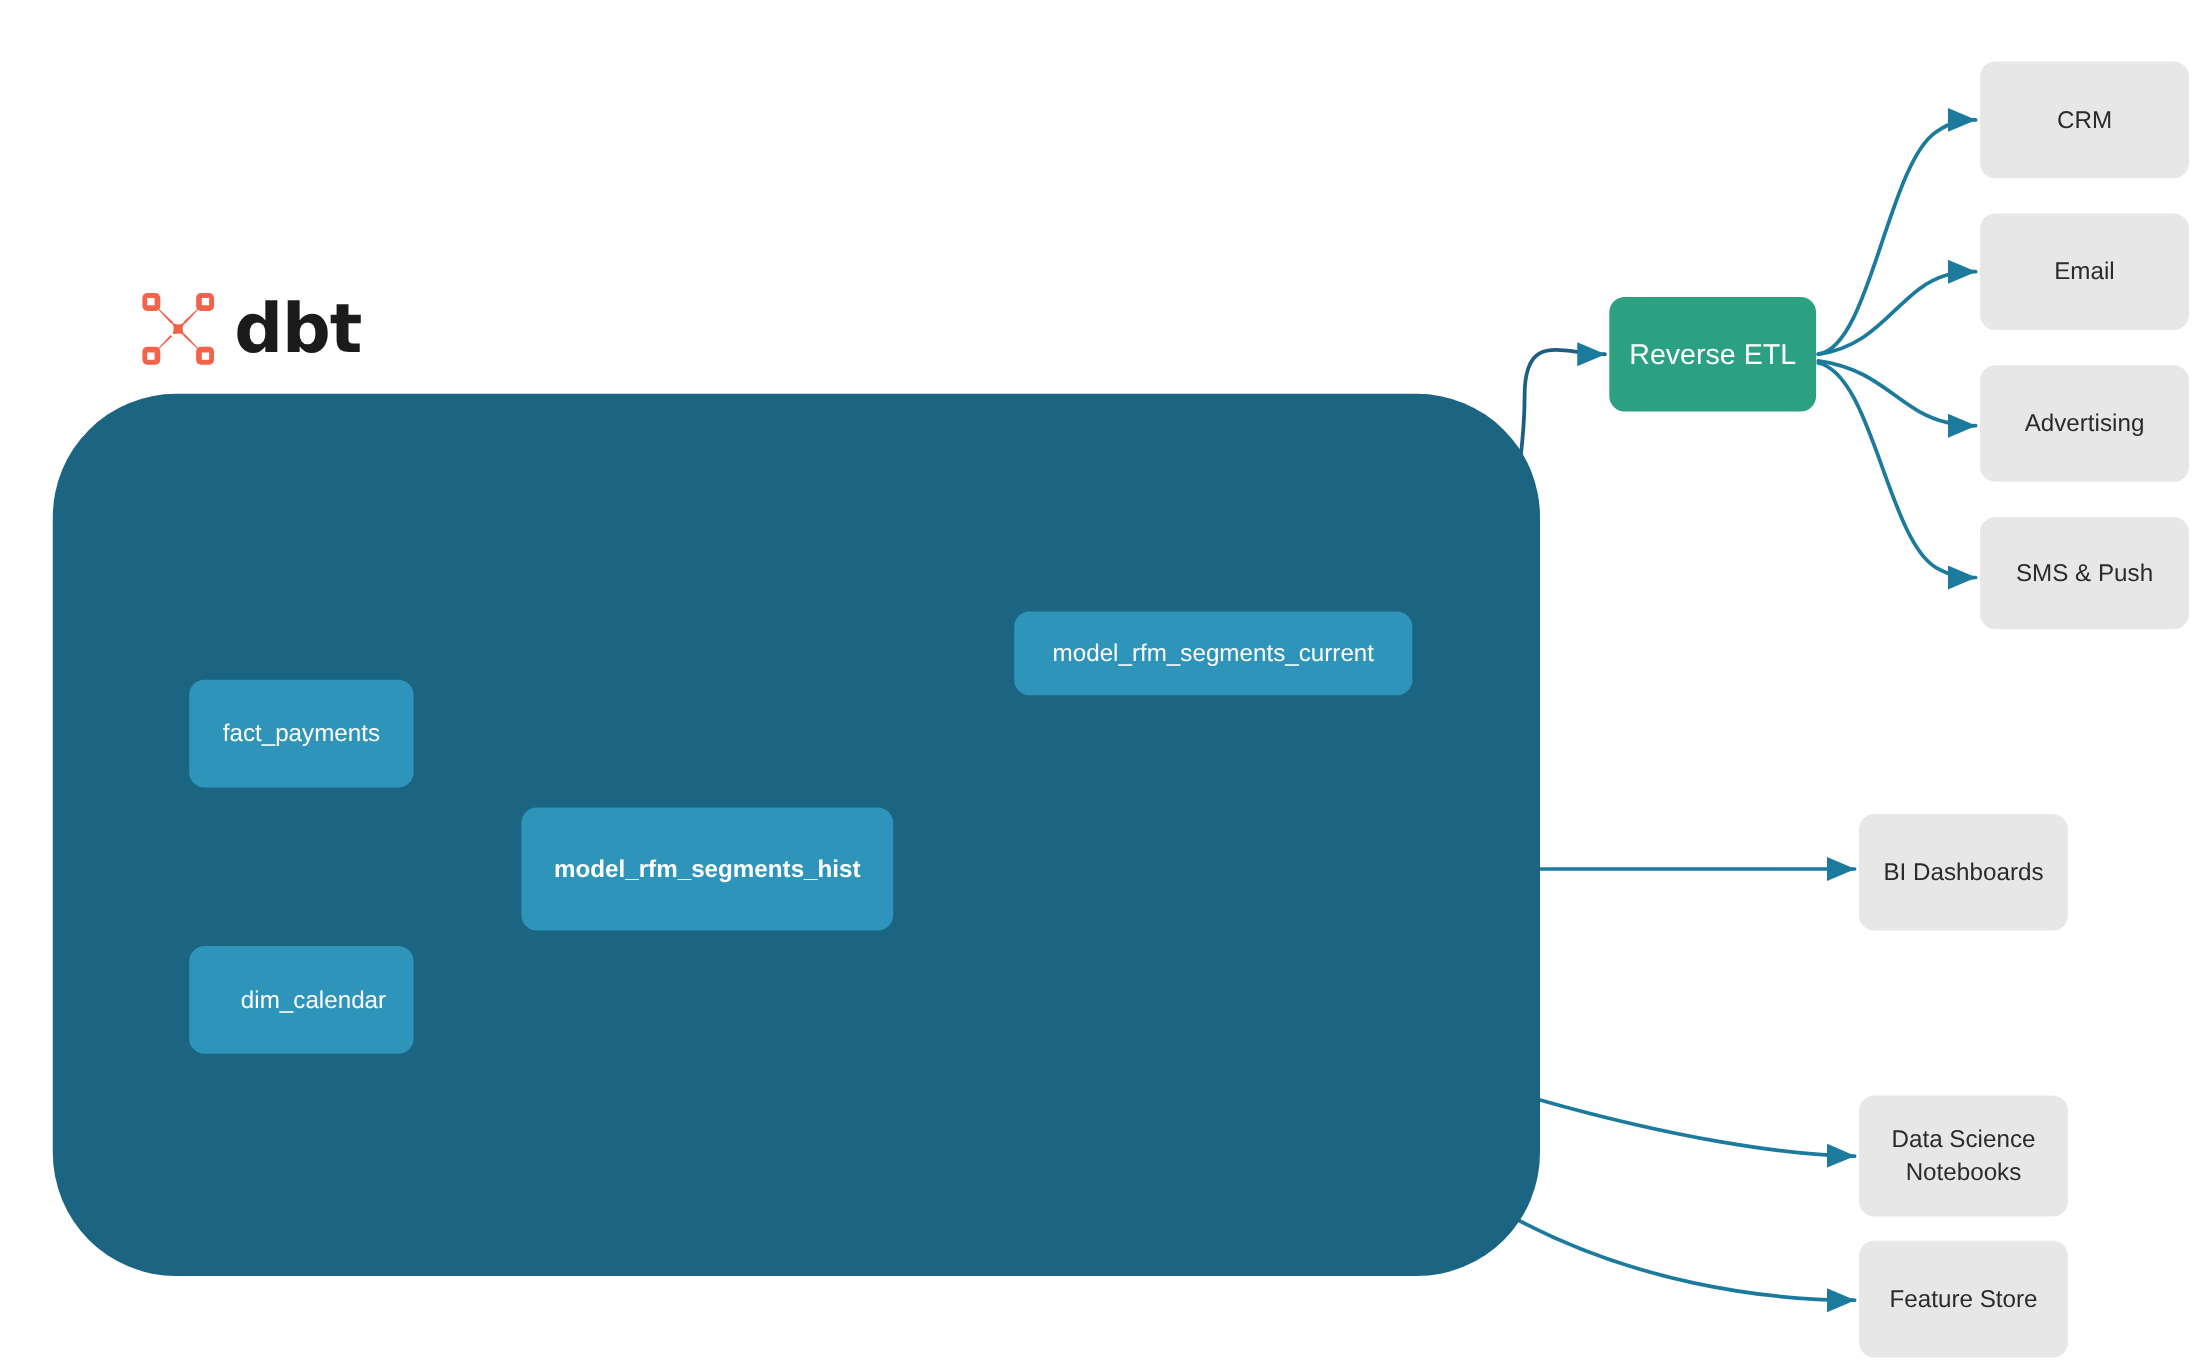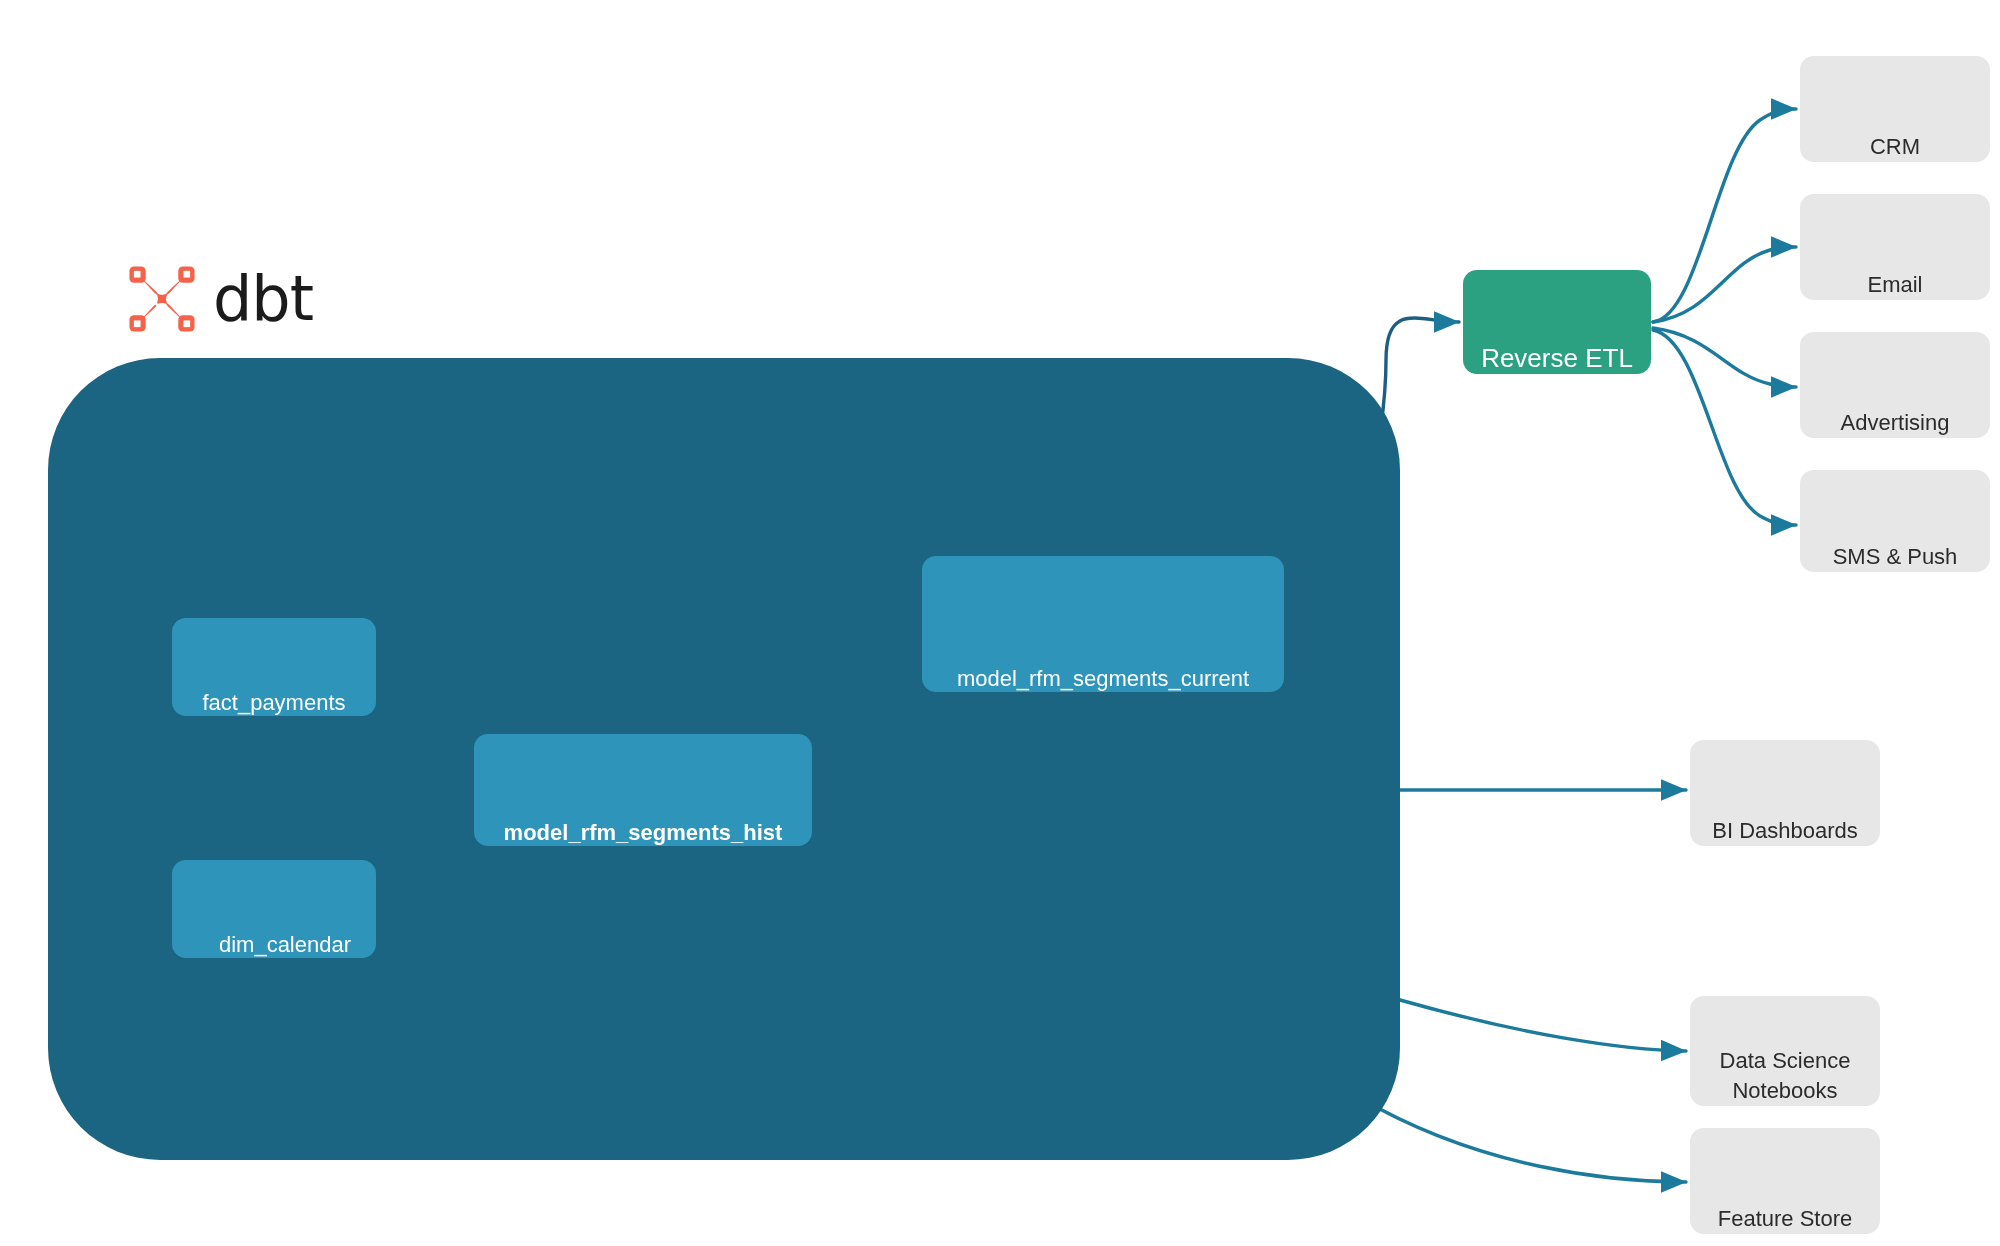--- a/index.html
+++ b/index.html
@@ -5,35 +5,35 @@
   html,body{margin:0;padding:0;background:#ffffff;}
   body{width:2000px;height:1246px;font-family:"Liberation Sans",sans-serif;-webkit-font-smoothing:antialiased;}
   #stage{position:relative;width:2000px;height:1246px;overflow:hidden;background:#ffffff;}
 
   
   #edges{position:absolute;left:0;top:0;width:2000px;height:1246px;pointer-events:none;}
 
   
   .dbt-logo{position:absolute;left:125px;top:262px;display:flex;align-items:center;gap:14px;}
   .dbt-mark{width:74px;height:74px;display:block;}
-  .dbt-word{font-family:"DejaVu Sans",sans-serif;font-weight:normal;font-size:62px;line-height:62px;color:#1b1b1b;letter-spacing:-1px;}
+  .dbt-word{font-family:"DejaVu Sans",sans-serif;font-weight:bold;font-size:62px;line-height:62px;color:#1b1b1b;letter-spacing:-1px;}
 
   
   .warehouse{position:absolute;left:48px;top:358px;width:1352px;height:802px;background:#1c6582;border-radius:112px;}
 
   
-  .node{position:absolute;display:flex;align-items:flex-end;justify-content:center;text-align:center;border-radius:14px;box-sizing:border-box;}
+  .node{position:absolute;display:flex;align-items:center;justify-content:center;text-align:center;border-radius:14px;box-sizing:border-box;}
   .node-model{background:#2e94ba;color:#ffffff;font-size:22px;padding:0 22px;}
   .node-green{background:#2ba181;color:#ffffff;font-size:26px;}
   .node-gray{background:#e7e7e7;color:#2b2b2b;font-size:22px;line-height:30px;}
 
   .n-fact{left:172px;top:618px;width:204px;height:98px;}
   .n-dim{left:172px;top:860px;width:204px;height:98px;padding-left:44px;}
   .n-hist{left:474px;top:734px;width:338px;height:112px;font-weight:bold;}
-  .n-current{left:922px;top:556px;width:362px;height:136px;}
+  .n-current{left:922px;top:556px;width:362px;height:76px;}
   .n-retl{left:1463px;top:270px;width:188px;height:104px;}
 
   .g-crm{left:1800px;top:56px;width:190px;height:106px;}
   .g-email{left:1800px;top:194px;width:190px;height:106px;}
   .g-adv{left:1800px;top:332px;width:190px;height:106px;}
   .g-sms{left:1800px;top:470px;width:190px;height:102px;}
   .g-bi{left:1690px;top:740px;width:190px;height:106px;}
   .g-ds{left:1690px;top:996px;width:190px;height:110px;}
   .g-fs{left:1690px;top:1128px;width:190px;height:106px;}
 </style>

